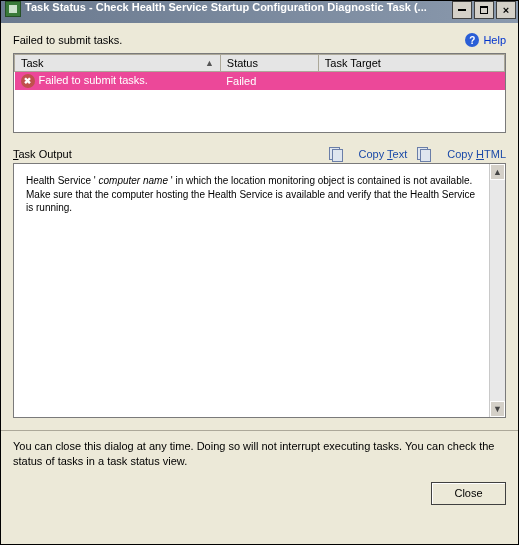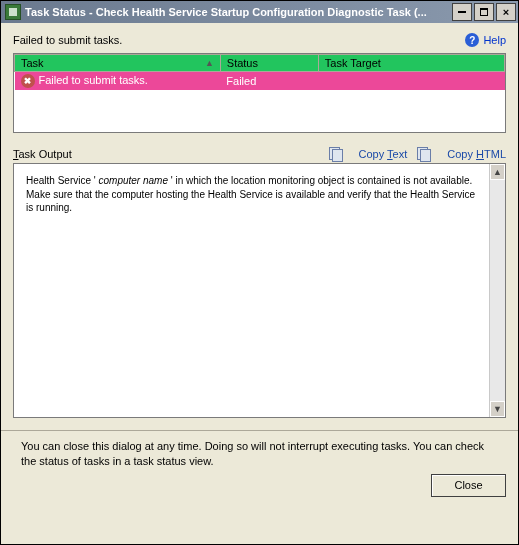--- a/index.html
+++ b/index.html
@@ -17,21 +17,21 @@
     height: 545px;
     border: 1px solid #000;
     background: #ece9d8;
     display: flex;
     flex-direction: column;
   }
   .titlebar {
     background: linear-gradient(to right, #6b7a8f, #8a99ad);
     color: #fff;
     display: flex;
-    align-items: center;
+    align-items: flex-start;
     height: 22px;
     padding: 0 2px 0 4px;
     font-weight: bold;
     font-size: 11px;
   }
   .titlebar .app-icon {
     width: 16px; height: 16px;
     margin-right: 4px;
     background: #3a7a3a;
     border: 1px solid #265026;
@@ -81,21 +81,21 @@
   .table-wrap {
     border:1px solid #7a7a7a;
     background:#fff;
     height:80px;
     display:flex; flex-direction:column;
   }
   table.task-table { width:100%; border-collapse:collapse; }
   table.task-table th {
     text-align:left;
     font-weight:normal;
-    background:#22c55e;
+    background:#e5e5e5;
     border:1px solid #aca899;
     padding:2px 6px;
     font-size:11px;
   }
   .th-inner { display:flex; align-items:center; justify-content:space-between; }
   .sort-arrow { font-size:9px; color:#555; }
   .row-sel { background:#ec4899; color:#fff; }
   .row-sel td { padding:2px 6px; }
   .row-icon {
     width:14px;height:14px;border-radius:50%;
@@ -145,22 +145,22 @@
   .vscroll .arrow {
     height:16px; background:#d4d0c8; border:1px solid #fff;
     display:flex;align-items:center;justify-content:center;
     font-size:9px; color:#444;
   }
   .vscroll .track { flex:1; }
   .divider {
     border-top:1px solid #aca899;
     margin:12px -12px 8px -12px;
   }
-  .footer-text { color:#000; line-height:1.4; padding-right:10px;margin-left:8px; }
-  .btn-row { display:flex; justify-content:flex-end; margin-top:4px; }
+  .footer-text { color:#000; line-height:1.4; padding-right:10px; }
+  .btn-row { display:flex; justify-content:flex-end; margin-top:12px; }
   .btn {
     min-width:75px; height:23px;
     background:#ece9d8;
     border:1px solid #404040;
     box-shadow: inset 1px 1px 0 #fff;
     padding:2px 14px;
     cursor:pointer;
     font-size:11px;
   }
 </style>

